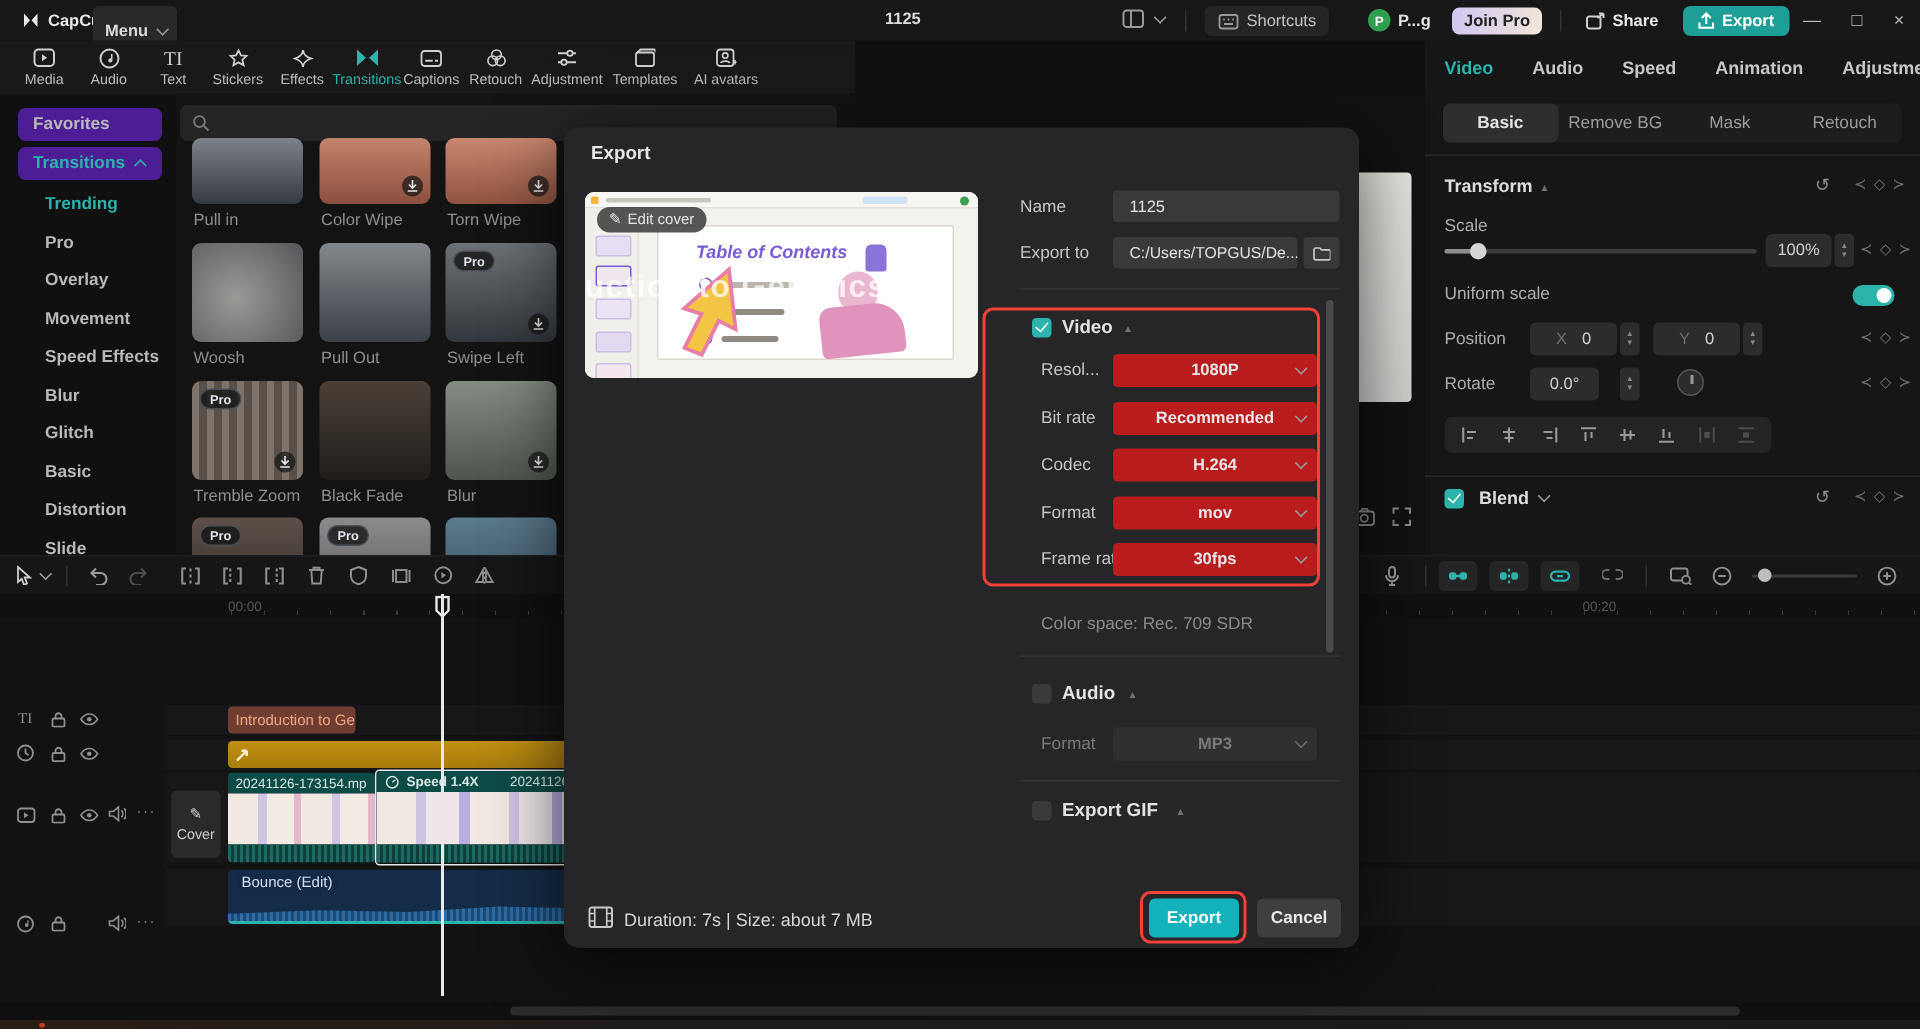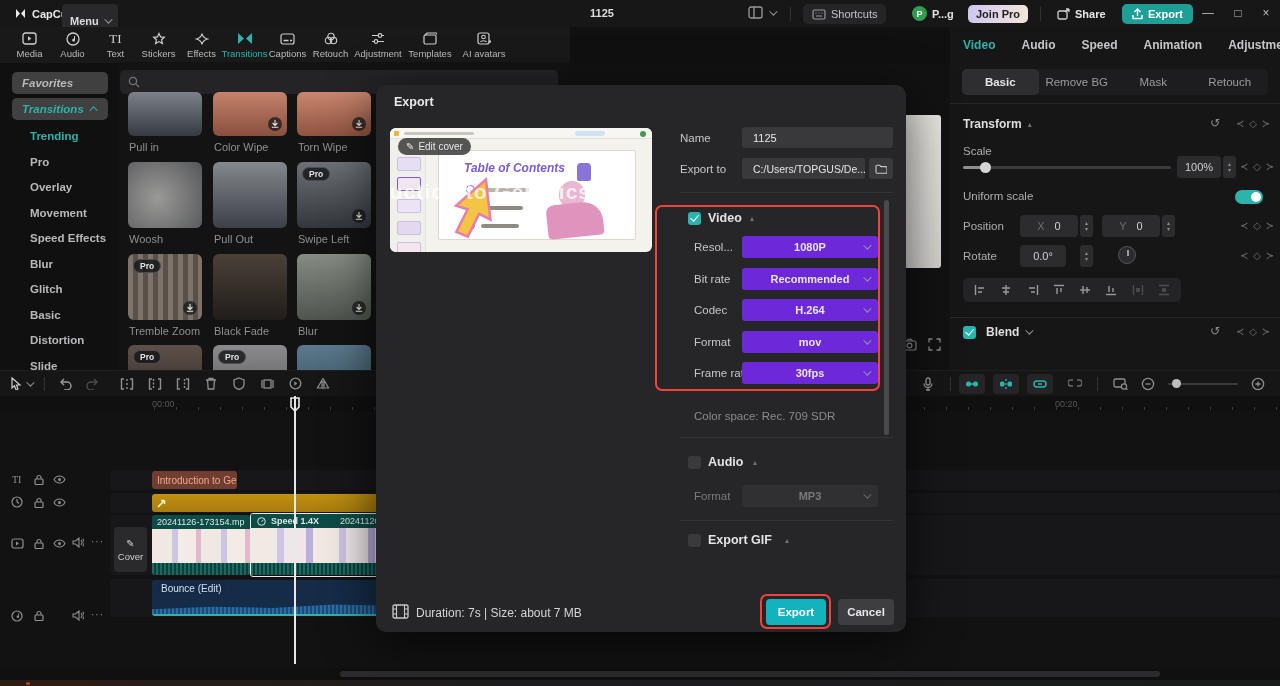--- a/index.html
+++ b/index.html
@@ -34,21 +34,21 @@
     align-items:center; padding-left:8px; }
   .tool { width:43px; display:flex; flex-direction:column; align-items:center; gap:2px; }
   .tool .tico { height:15px; display:flex; align-items:center; color:#cfcfd2; font-size:12px; }
   .tool .tlbl { font-size:9.5px; color:#bcbcbf; white-space:nowrap; }
   .tool.active .tlbl, .tool.active .tico { color:#2bb3ac; }
 
   
   #sidebar { left:12px; top:66px; width:96px; height:304px; }
   .side-item { position:absolute; left:0; width:96px; height:22px; display:flex; align-items:center;
     padding-left:10px; font-size:11.5px; font-weight:bold; color:#b9b9bc; border-radius:5px; }
-  .side-item.box { background:#404040;font-style:italic; }
+  .side-item.box { background:#4c1d95; }
   .side-item.teal { color:#2bb3ac; }
   .side-item.sub { padding-left:18px; }
 
   
   #transpanel { left:118px; top:62px; width:452px; height:308px; overflow:hidden; background:#131314; }
   .search { position:absolute; left:2px; top:8px; width:438px; height:24px; background:#242427;
     border-radius:5px; display:flex; align-items:center; padding:0 8px; gap:6px; }
   .search input { background:transparent; border:none; outline:none; color:#8a8a8d; font-size:11px;
     width:100%; font-family:inherit; }
   .thumb { position:absolute; width:74px; border-radius:6px; overflow:hidden; }
@@ -121,21 +121,21 @@
   #preview { position:absolute; left:14px; top:43px; width:262px; height:124px; border-radius:6px;
     background:#f4f2ed; overflow:hidden; }
   .editcover { position:absolute; left:8px; top:10px; height:17px; background:rgba(45,45,45,.8);
     border-radius:9px; color:#e6e6e8; font-size:10px; display:flex; align-items:center; gap:4px;
     padding:0 8px; z-index:5; }
   .watermark { position:absolute; left:-14px; top:52px; width:300px; font-size:21px; font-weight:bold;
     color:rgba(255,255,255,.75); white-space:nowrap; z-index:4; letter-spacing:1px; }
   .dlg-label { font-size:11.5px; color:#c6c6c9; position:absolute; }
   .dlg-input { position:absolute; background:#39393b; border:none; outline:none; border-radius:3px;
     color:#e3e3e5; font-size:11px; padding:0 11px; height:21px; font-family:inherit; }
-  .sel { position:absolute; width:136px; height:22px; background:#6d28d9; border-radius:3px;
+  .sel { position:absolute; width:136px; height:22px; background:#b91c1c; border-radius:3px;
     display:flex; align-items:center; justify-content:center; font-size:11px; font-weight:bold; color:#e6e6e8; }
   .sel .chev { position:absolute; right:9px; }
   .sel.dim { background:#303032; color:#7a7a7e; }
   .redrect { position:absolute; border:2.5px solid #f4413a; border-radius:7px; z-index:6; }
   .cb { position:absolute; width:13px; height:13px; border-radius:3px; }
   .cb.on { background:#2bb3ac; }
   .cb.on:after { content:""; position:absolute; left:3.5px; top:1px; width:4px; height:7px;
     border-right:1.8px solid #fff; border-bottom:1.8px solid #fff; transform:rotate(40deg); }
   .cb.off { background:#3a3a3c; }
   .sec-title { position:absolute; font-size:12.5px; font-weight:bold; color:#e3e3e5; }

